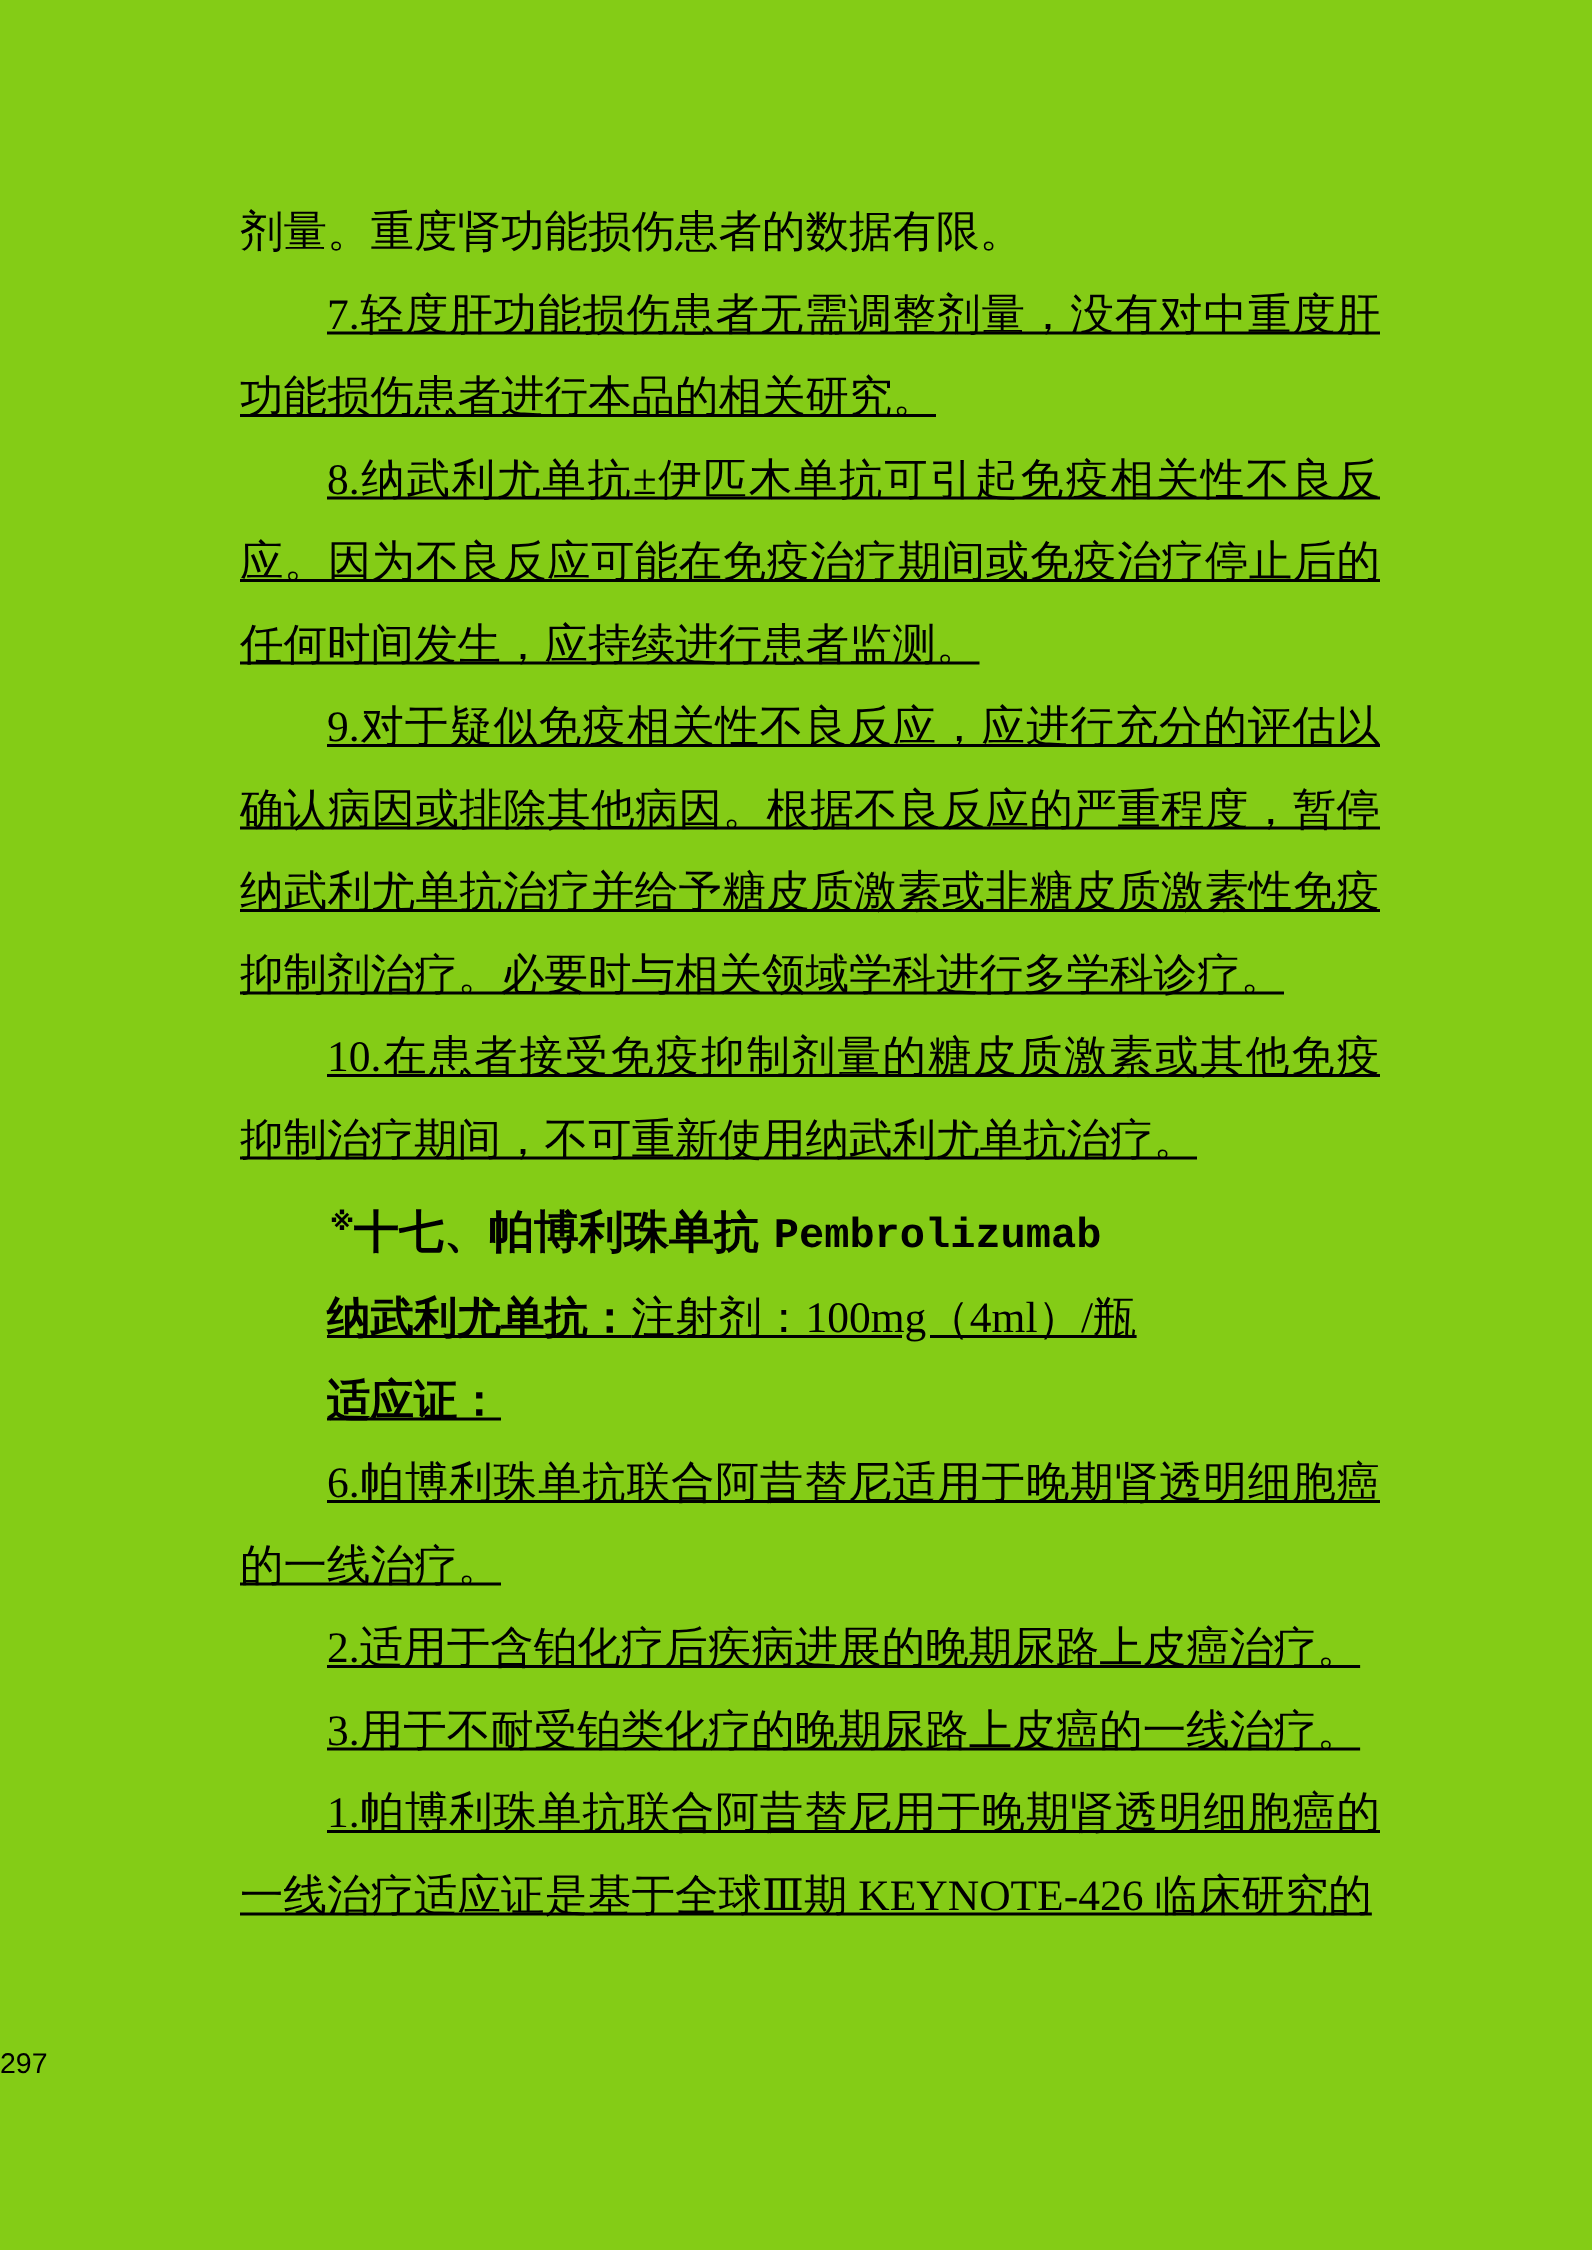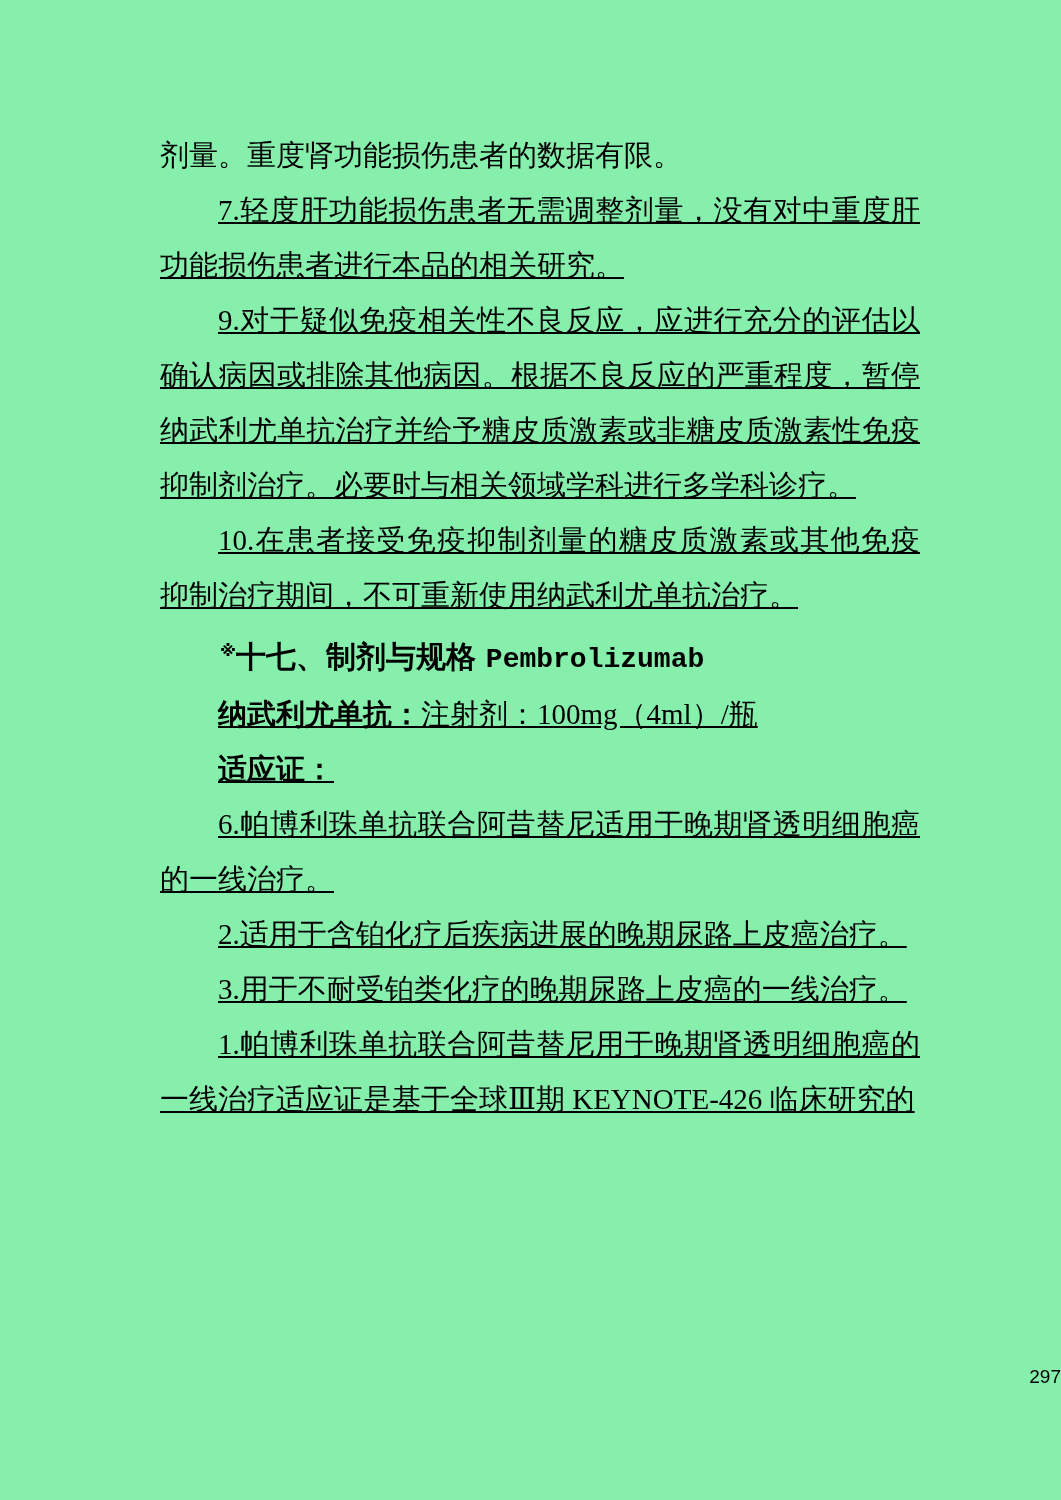--- a/index.html
+++ b/index.html
@@ -4,21 +4,21 @@
 <style>
   html, body {
     margin: 0;
     padding: 0;
     background: #ffffff;
   }
   .page {
     position: relative;
     width: 1061px;
     height: 1500px;
-    background: #86efac;
+    background: #84cc16;
     overflow: hidden;
     color: #000000;
   }
   .content {
     position: absolute;
     left: 160px;
     top: 128px;
     width: 760px;
   }
   .para {
@@ -56,43 +56,44 @@
   }
   .label-bold {
     font-family: "Liberation Sans", "DejaVu Sans", sans-serif;
     font-weight: 700;
   }
   .page-number {
     position: absolute;
     left: 0;
     right: 0;
     top: 1366px;
-    text-align: right;
+    text-align: left;
     font-family: "Liberation Sans", "DejaVu Sans", sans-serif;
     font-size: 19px;
     color: #000000;
   }
 </style>
 </head>
 <body>
 
 <div class="page">
   <div class="content">
 
     <p class="para">剂量。重度肾功能损伤患者的数据有限。</p>
 
     <p class="para indent">7.轻度肝功能损伤患者无需调整剂量，没有对中重度肝功能损伤患者进行本品的相关研究。</p>
 
+    <p class="para indent">8.纳武利尤单抗±伊匹木单抗可引起免疫相关性不良反应。因为不良反应可能在免疫治疗期间或免疫治疗停止后的任何时间发生，应持续进行患者监测。</p>
 
     <p class="para indent">9.对于疑似免疫相关性不良反应，应进行充分的评估以确认病因或排除其他病因。根据不良反应的严重程度，暂停纳武利尤单抗治疗并给予糖皮质激素或非糖皮质激素性免疫抑制剂治疗。必要时与相关领域学科进行多学科诊疗。</p>
 
     <p class="para indent">10.在患者接受免疫抑制剂量的糖皮质激素或其他免疫抑制治疗期间，不可重新使用纳武利尤单抗治疗。</p>
 
     <h2 class="heading">
-      <span class="marker">※</span><span>十七、制剂与规格</span><span class="latin">Pembrolizumab</span>
+      <span class="marker">※</span><span>十七、帕博利珠单抗</span><span class="latin">Pembrolizumab</span>
     </h2>
 
     <p class="para indent">
       <span class="label-bold">纳武利尤单抗：</span><span>注射剂：100mg（4ml）/瓶</span>
     </p>
 
     <p class="para indent">
       <span class="label-bold">适应证：</span>
     </p>
 

